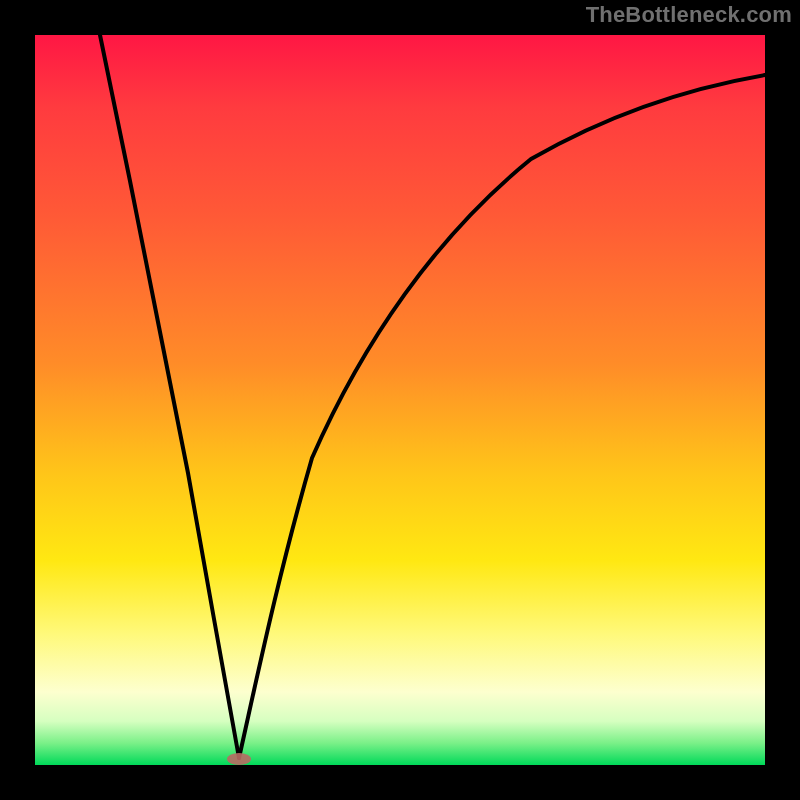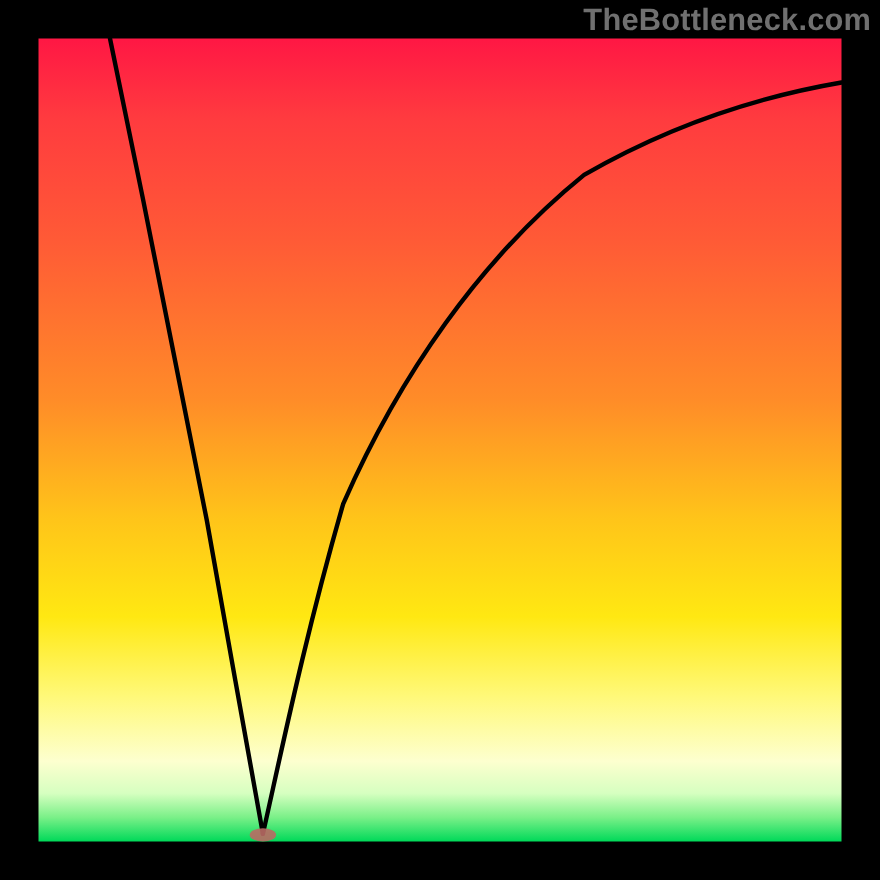--- a/index.html
+++ b/index.html
@@ -15,21 +15,21 @@
     position: relative;
     width: 800px;
     height: 800px;
     background: #000;
   }
   .watermark {
     position: absolute;
     top: 2px;
     right: 8px;
     color: #707070;
-    font-size: 28px;
+    font-size: 22px;
     font-weight: 600;
     letter-spacing: 0.2px;
     z-index: 10;
   }
   .plot-area {
     position: absolute;
     left: 35px;
     top: 35px;
     width: 730px;
     height: 730px;

